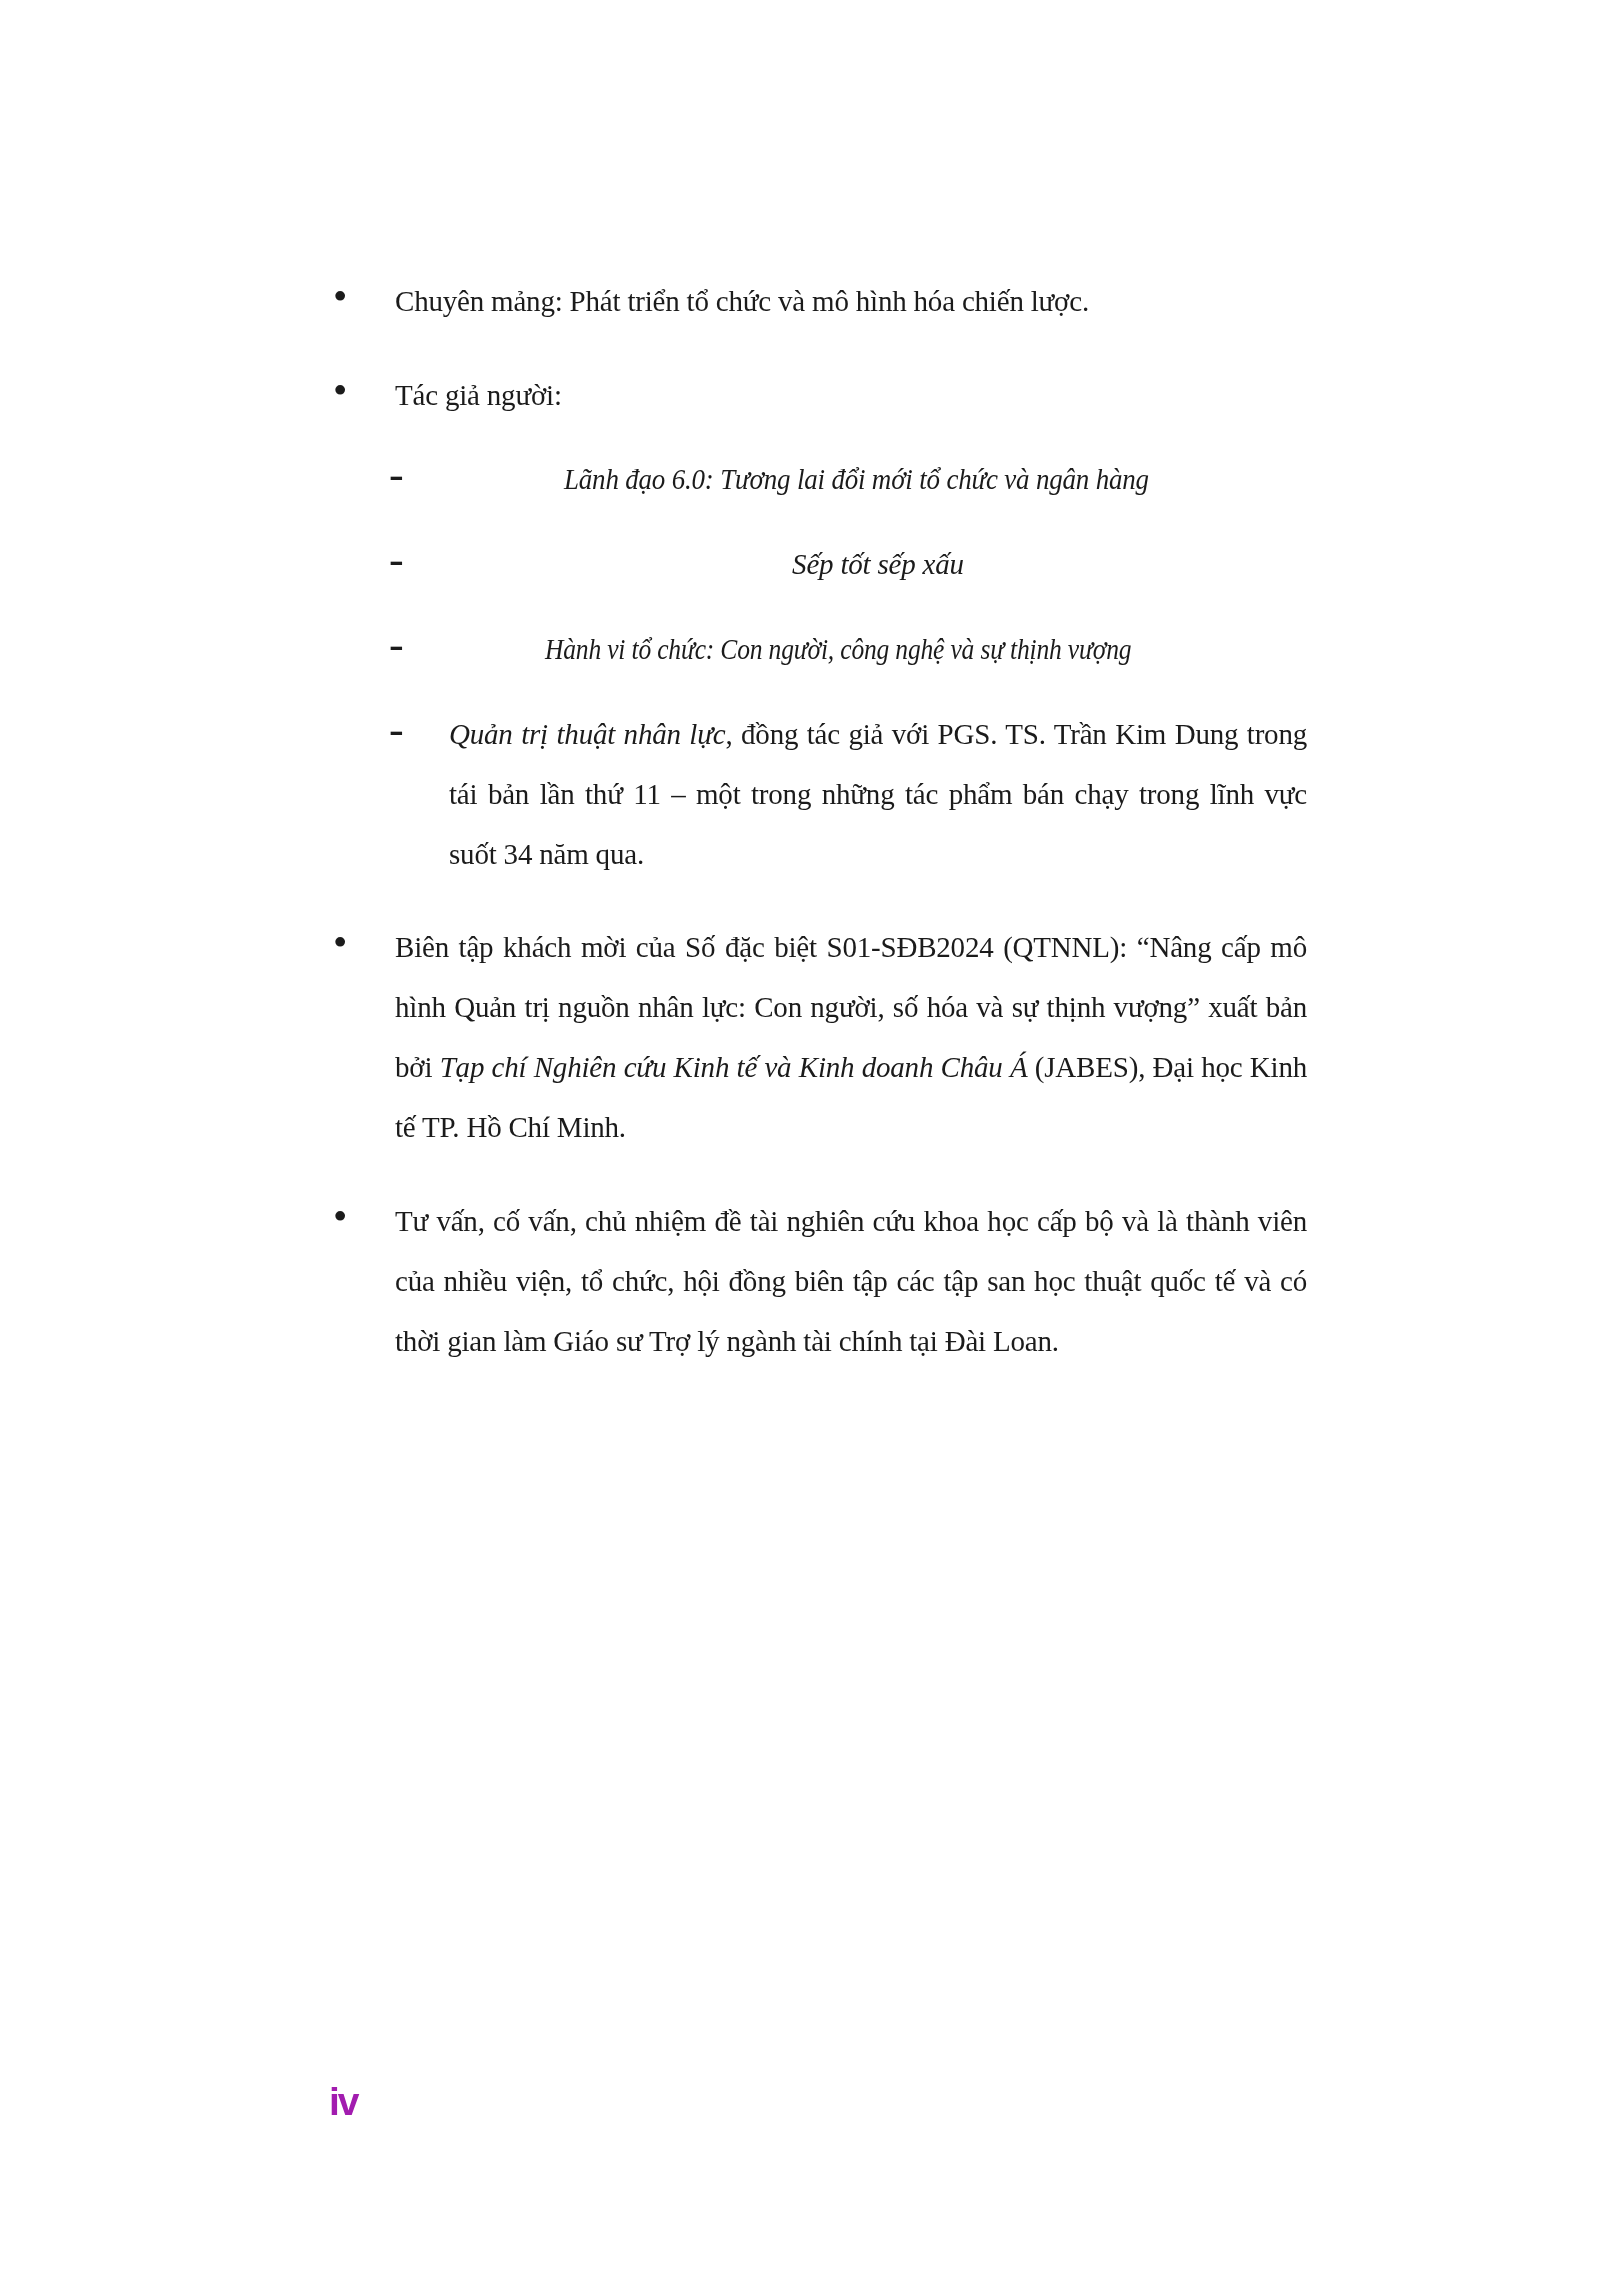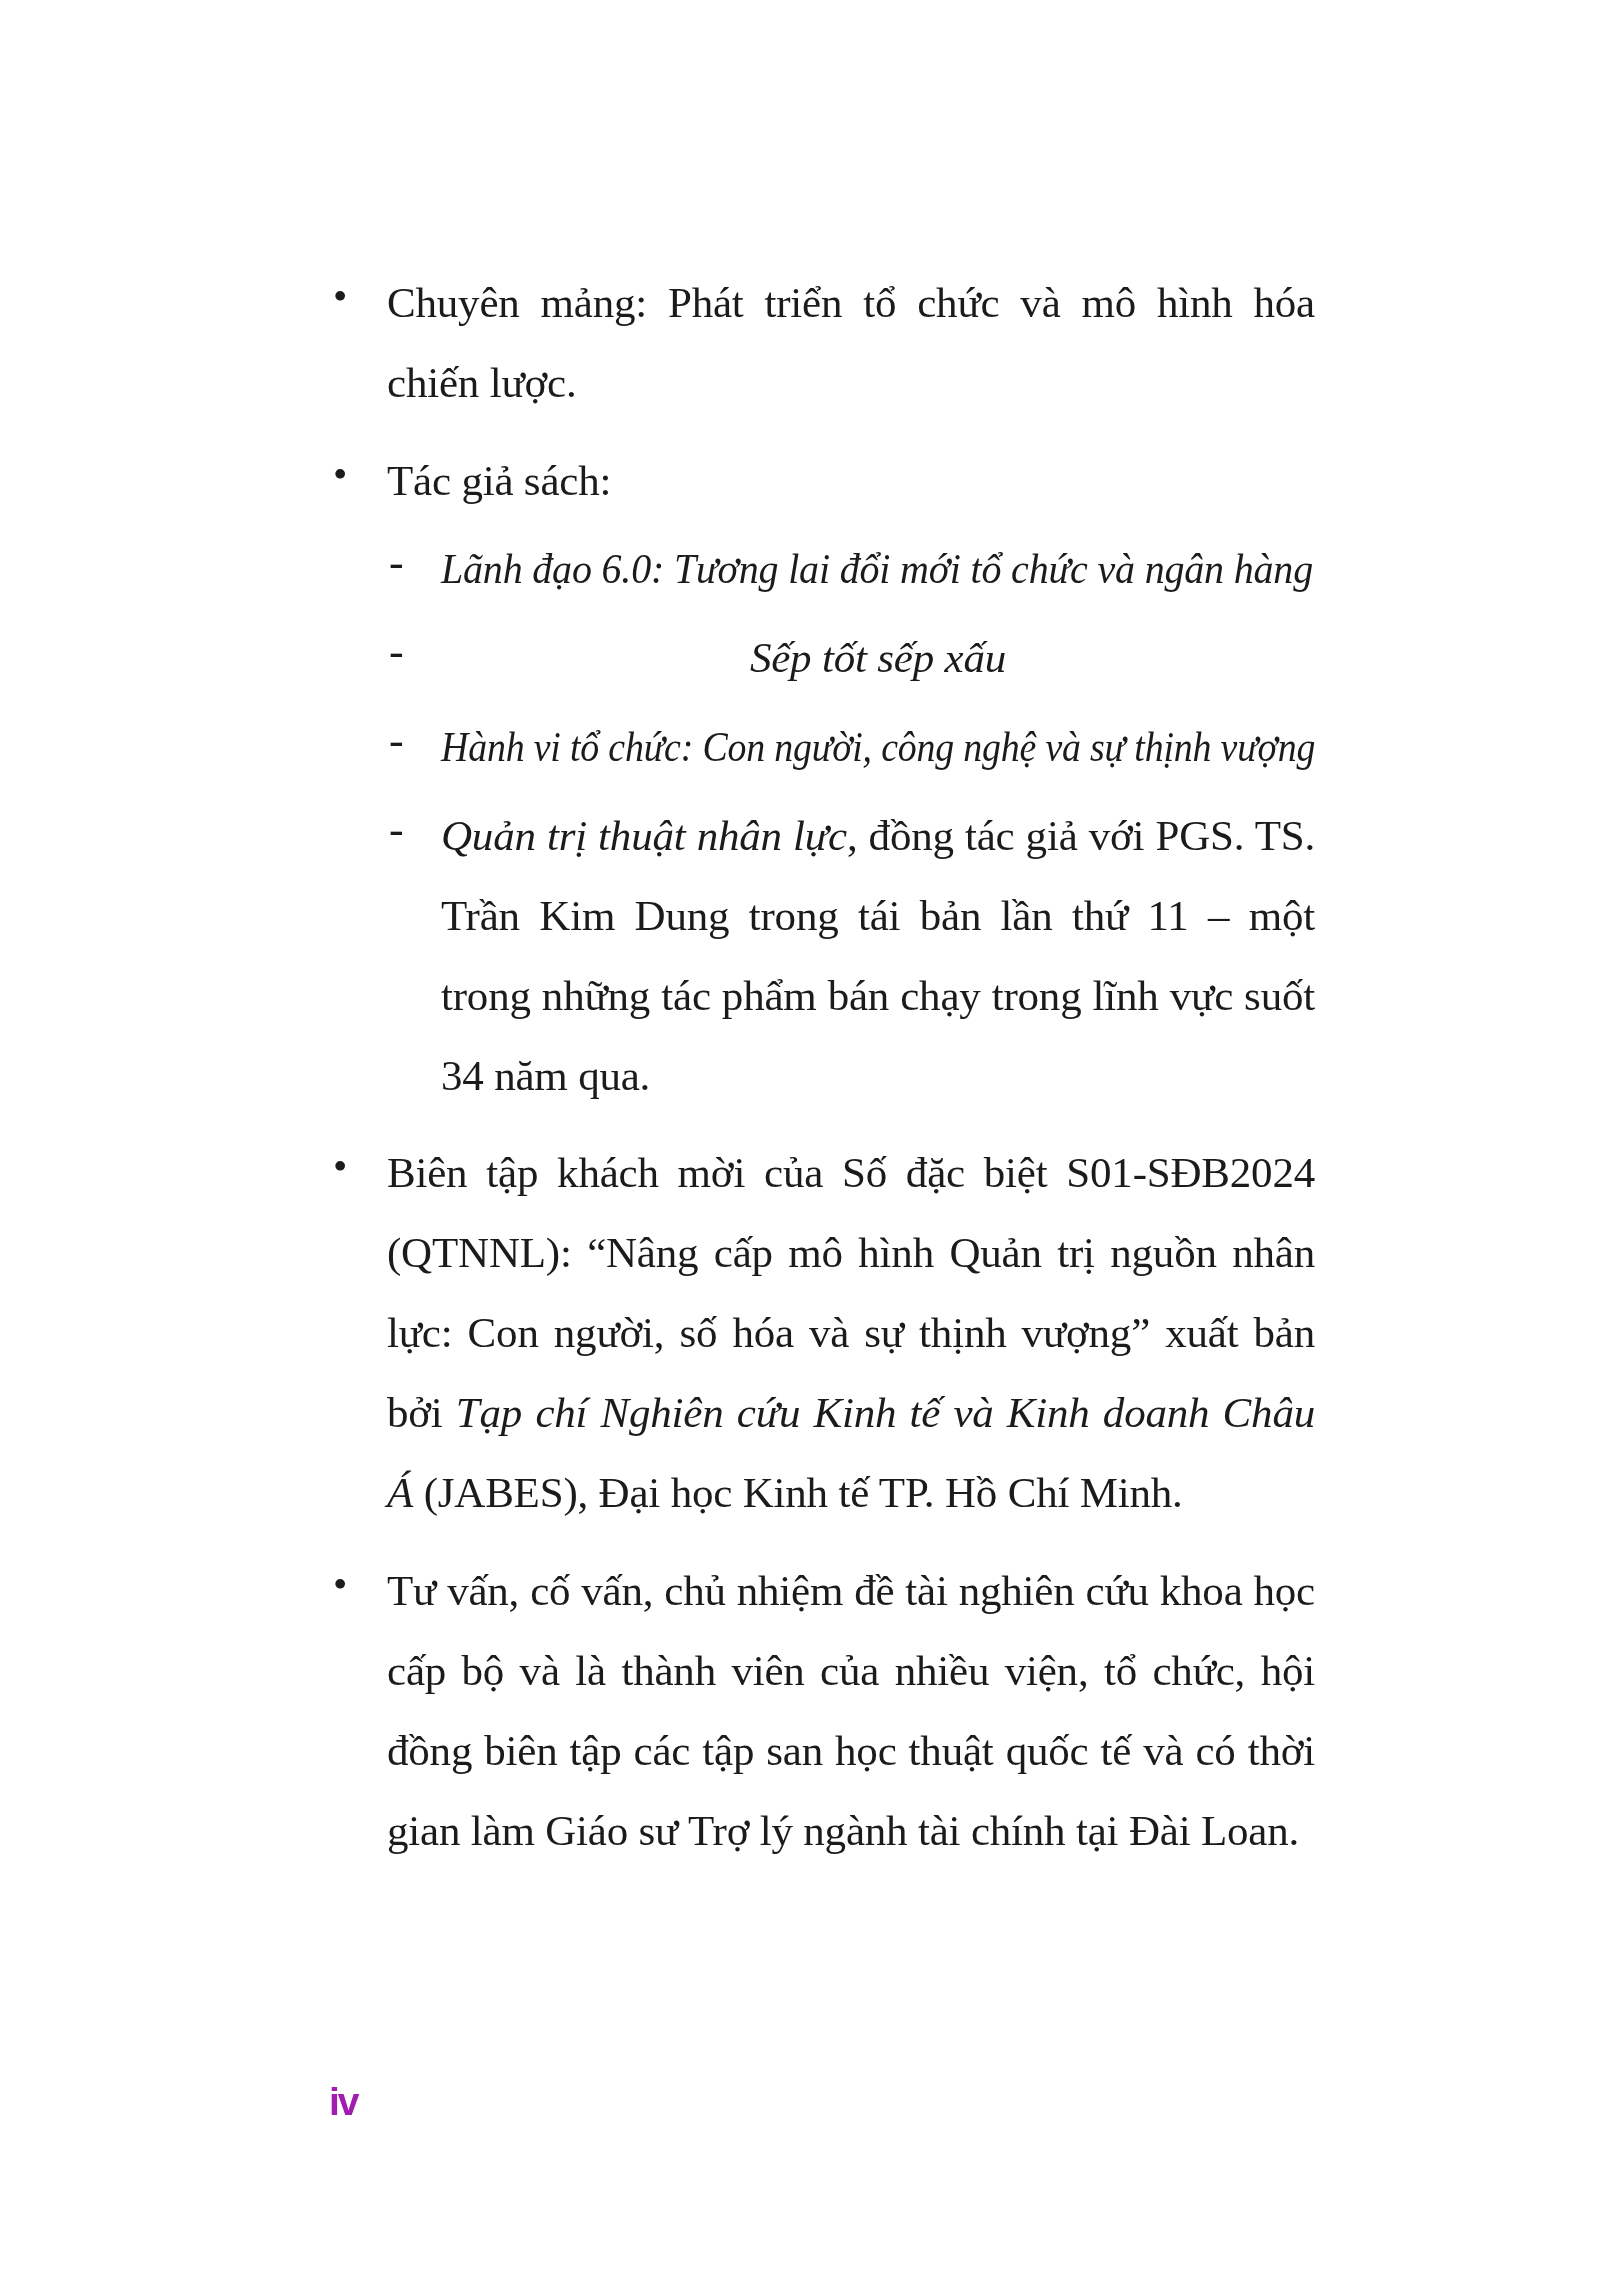--- a/index.html
+++ b/index.html
@@ -44,23 +44,23 @@
     margin-top: 8.8px;
   }
   .marker {
     flex: 0 0 54px;
     font-size: 41px;
     line-height: 67px;
   }
   .sub-item .marker { flex: 0 0 52px; font-size: 44px; }
   .text {
     flex: 1 1 auto;
-    margin: 0;
-    font-size: 43px;
-    line-height: 80px;
+    margin: 8px;
+    font-size: 29px;
+    line-height: 60px;
     letter-spacing: -0.2px;
     text-align: justify;
   }
   .text i { font-style: italic; }
   .oneline {
     white-space: nowrap;
     text-align: center;
   }
   .squeeze-93 .squeezer,
   .squeeze-88 .squeezer {
@@ -90,21 +90,21 @@
   <div class="content">
 
 
     <div class="b-item first">
       <span class="marker">•</span>
       <p class="text">Chuyên mảng: Phát triển tổ chức và mô hình hóa chiến lược.</p>
     </div>
 
     <div class="b-item">
       <span class="marker">•</span>
-      <p class="text">Tác giả sách:</p>
+      <p class="text">Tác giả người:</p>
     </div>
 
     <div class="sub-item squeeze-93">
       <span class="marker">-</span>
       <p class="text oneline"><i class="squeezer">Lãnh đạo 6.0: Tương lai đổi mới tổ chức và ngân hàng</i></p>
     </div>
 
     <div class="sub-item">
       <span class="marker">-</span>
       <p class="text oneline"><i>Sếp tốt sếp xấu</i></p>

